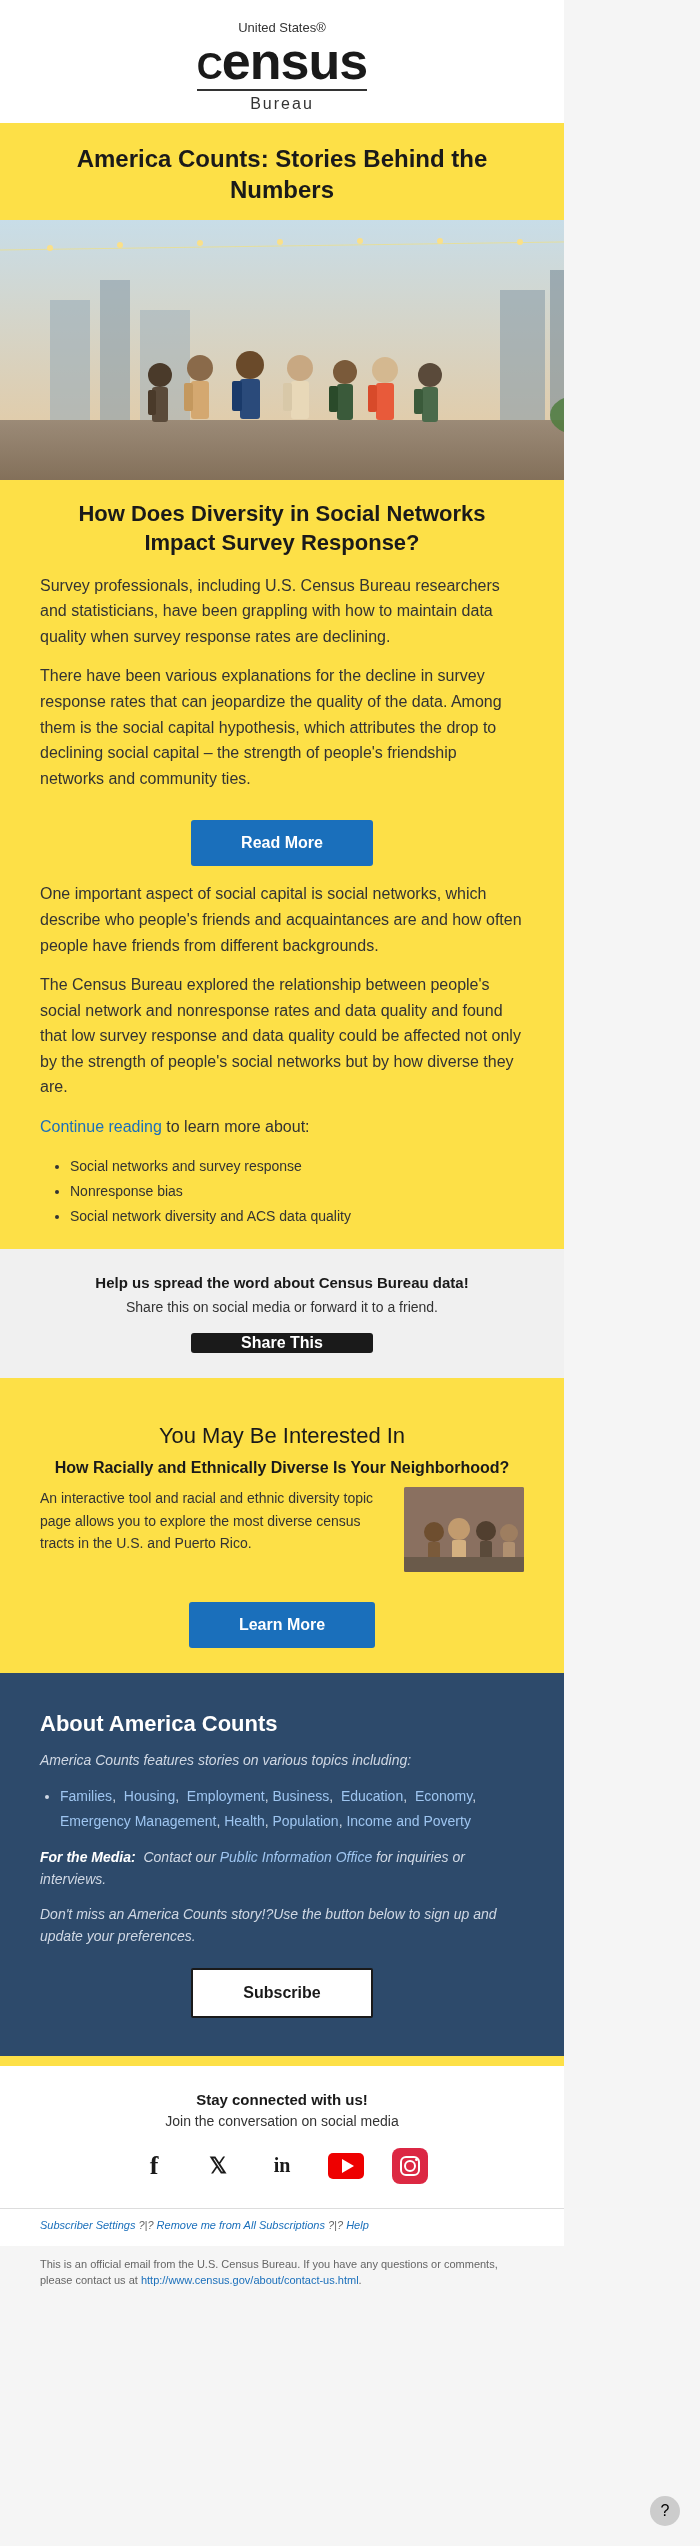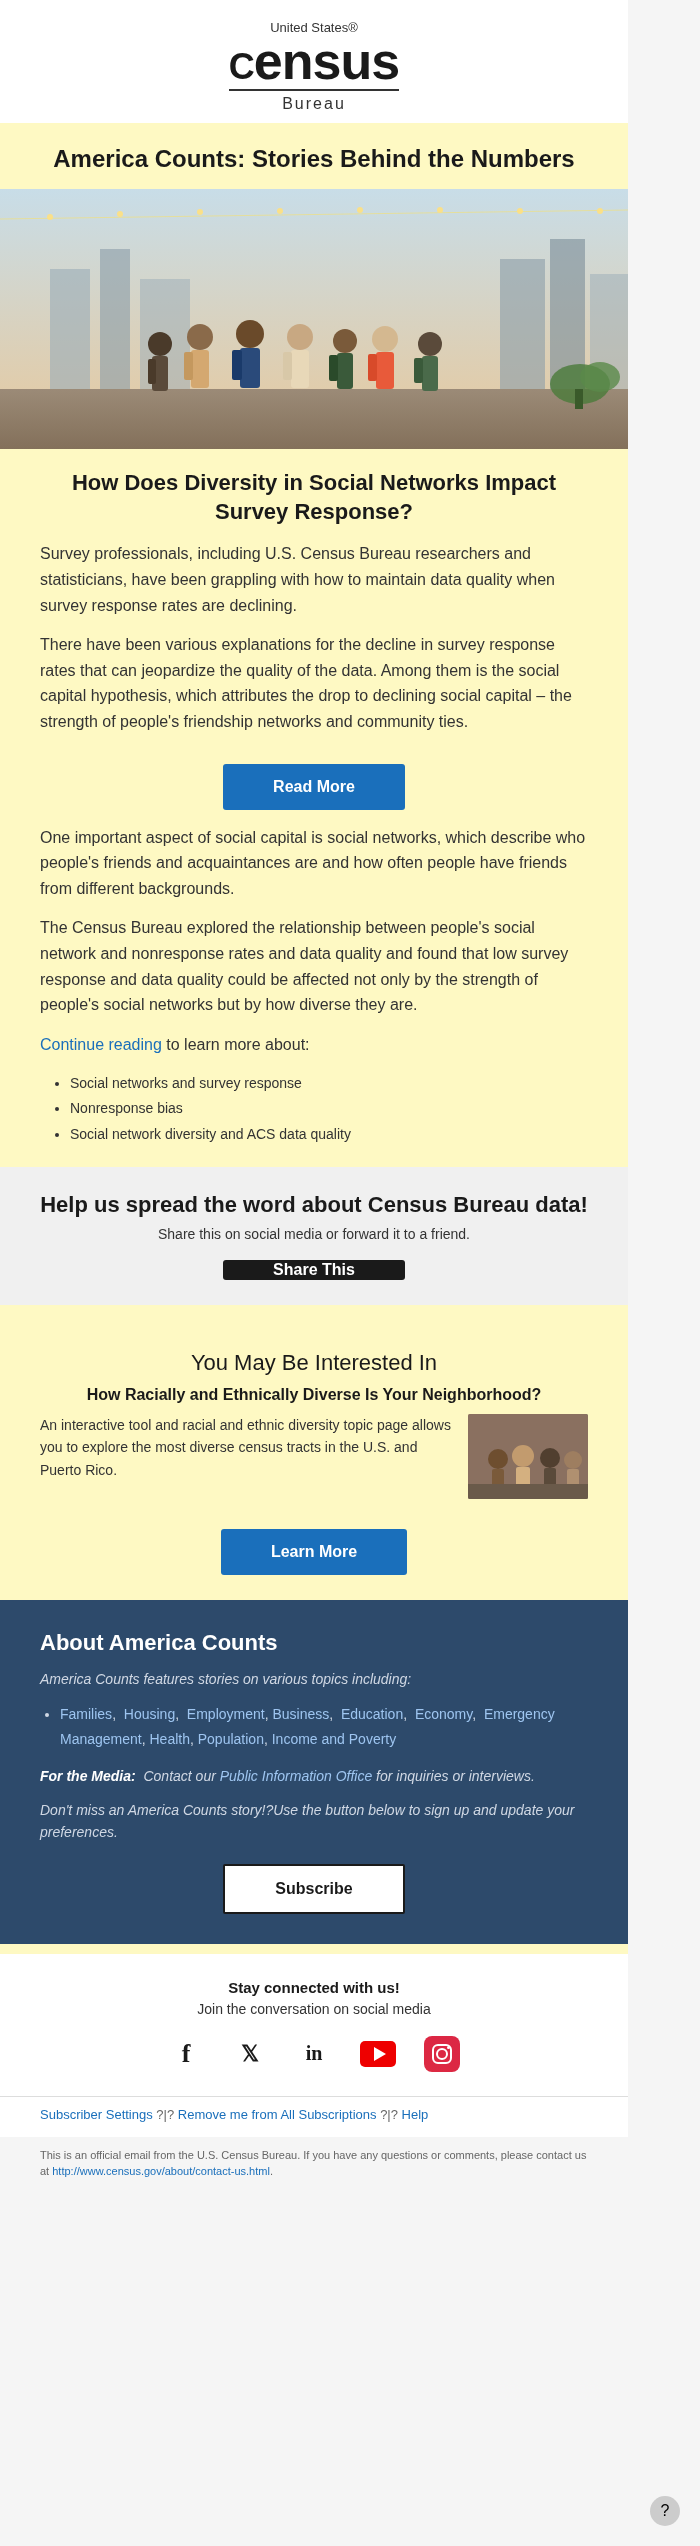--- a/index.html
+++ b/index.html
@@ -3,22 +3,22 @@
   <meta charset="utf-8">
   <style>
     * { margin: 0; padding: 0; box-sizing: border-box; }
     body {
       font-family: Arial, sans-serif;
       background: #f5f5f5;
       width: 700px;
       margin: 0 auto;
     }
     .email-wrapper {
-      background: #fef9c3;
-      width: 628px;
+      background: #fde047;
+      width: 564px;
     }
     .header {
       text-align: center;
       padding: 20px 0 10px;
       background: #fff;
     }
     .logo-container {
       display: inline-block;
       text-align: center;
     }
@@ -127,21 +127,21 @@
       color: #333;
       line-height: 1.8;
     }
     .share-box {
       background: #f0f0f0;
       margin: 20px 0;
       padding: 25px 40px;
       text-align: center;
     }
     .share-title {
-      font-size: 22px;
+      font-size: 15px;
       font-weight: bold;
       color: #1a1a1a;
       margin-bottom: 8px;
     }
     .share-subtitle {
       font-size: 14px;
       color: #333;
       margin-bottom: 18px;
     }
     .you-may-title {
@@ -175,21 +175,21 @@
       width: 120px;
       height: 85px;
       flex-shrink: 0;
       background: linear-gradient(135deg, #b8956e 0%, #8a7560 40%, #6b8c7a 70%, #5a7a6a 100%);
       border-radius: 2px;
       overflow: hidden;
     }
     .about-box {
       background: #2d4a6b;
       color: #fff;
-      padding: 30px 40px;
+      padding: 38px 40px;
       margin: 10px 0;
     }
     .about-title {
       font-size: 22px;
       font-weight: bold;
       color: #fff;
       margin-bottom: 12px;
     }
     .about-title a {
       color: #fff;
@@ -265,22 +265,23 @@
       padding: 10px 40px 15px;
       border-top: 1px solid #ddd;
     }
     .subscriber-title {
       font-size: 11px;
       font-weight: bold;
       color: #333;
       margin-bottom: 3px;
     }
     .subscriber-links {
-      font-size: 13px;
+      font-size: 11px;
       color: #666;
+      font-style: italic;
     }
     .subscriber-links a {
       color: #1a6fbb;
       text-decoration: none;
     }
     .disclaimer {
       background: #f5f5f5;
       padding: 10px 40px 15px;
       font-size: 11px;
       color: #666;

